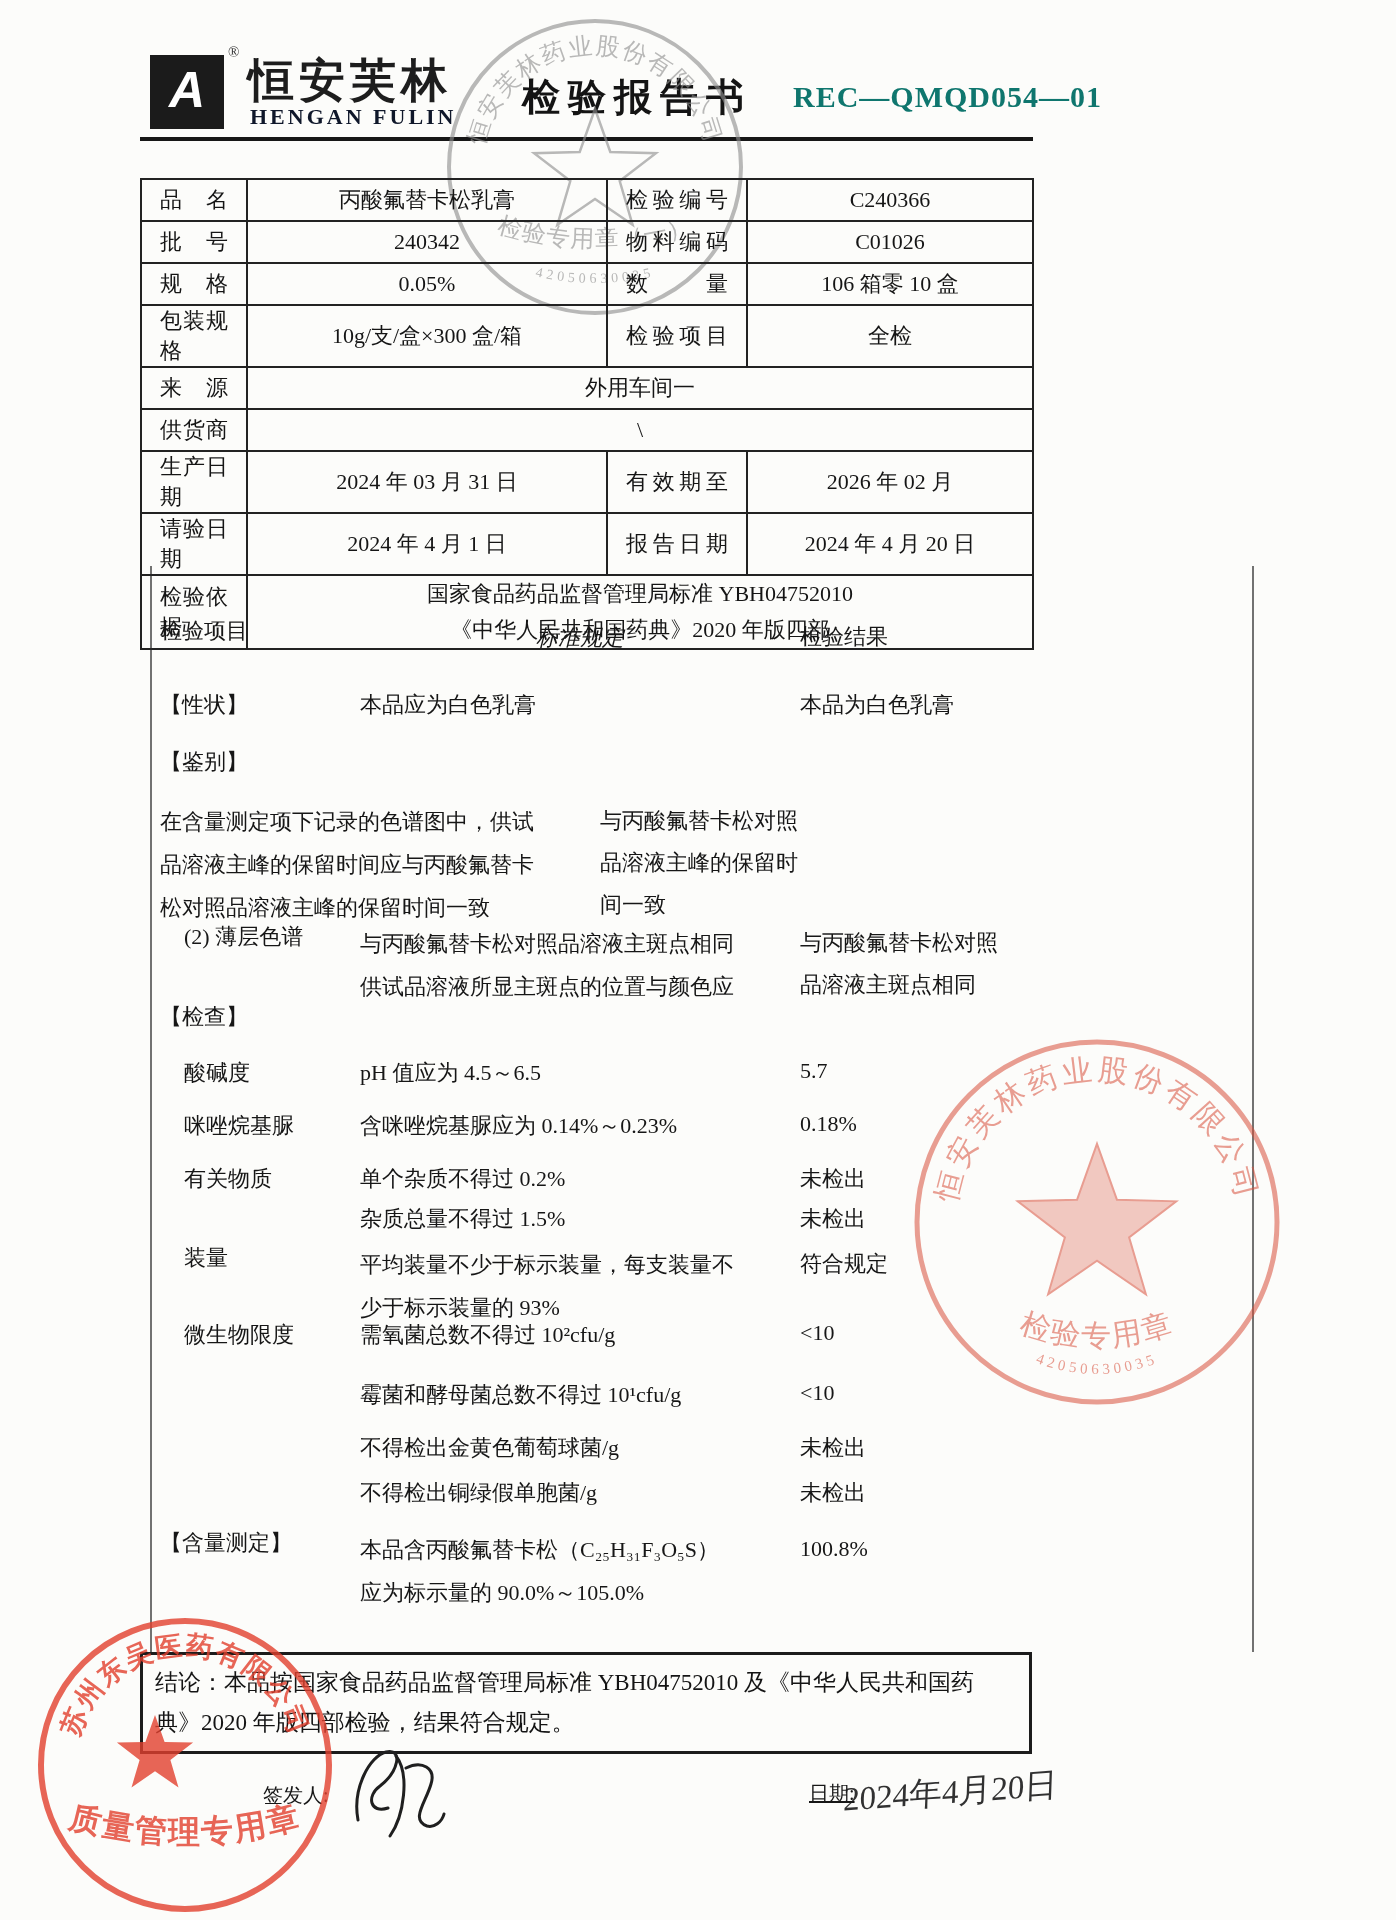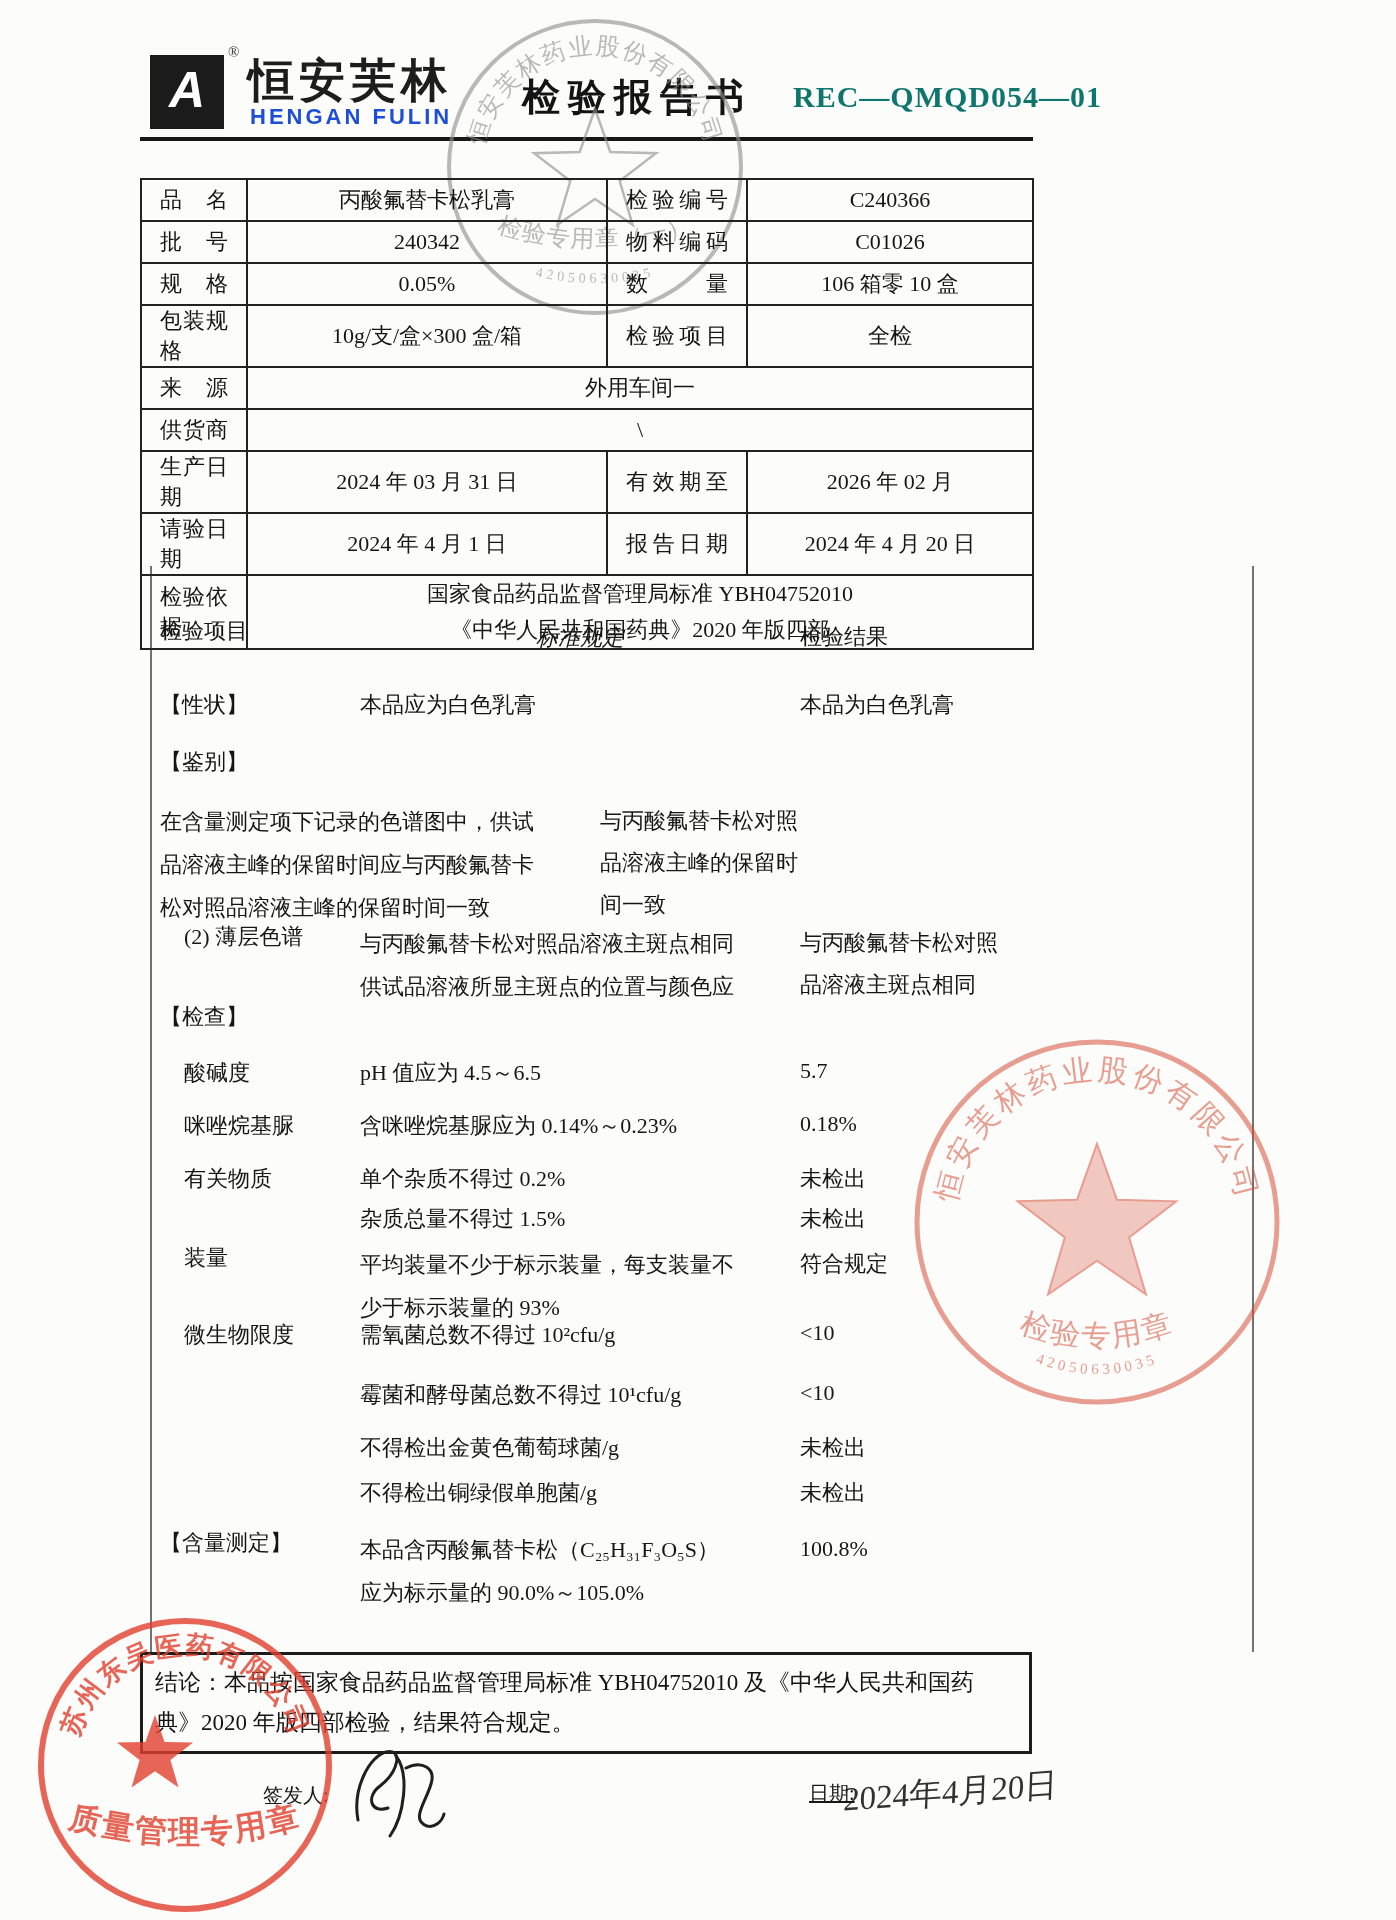--- a/index.html
+++ b/index.html
@@ -7,21 +7,21 @@
         font-family:"Liberation Serif","DejaVu Serif",serif;color:#181818;overflow:hidden;}
   
   .logo-box{position:absolute;left:150px;top:55px;width:74px;height:74px;background:#1b1b1b;
             display:flex;align-items:center;justify-content:center;}
   .logo-box span{color:#fff;font-family:"Liberation Sans","DejaVu Sans",sans-serif;
             font-size:50px;font-weight:bold;font-style:italic;transform:translateY(-2px);}
   .logo-reg{position:absolute;left:228px;top:44px;font-size:15px;color:#333;}
   .logo-cn{position:absolute;left:248px;top:50px;font-size:46px;font-weight:bold;letter-spacing:5px;
            font-family:"Liberation Sans","DejaVu Sans",sans-serif;color:#1d1d1d;}
   .logo-en{position:absolute;left:250px;top:104px;font-size:22px;font-weight:bold;letter-spacing:3px;
-           font-family:Liberation Sans, sans-serif;color:#1d4ed8;}
+           font-family:Liberation Serif, serif;color:#0f172a;}
   .doc-title{position:absolute;left:497px;top:72px;width:280px;text-align:center;
              font-size:38px;font-weight:bold;letter-spacing:8px;color:#141414;}
   .doc-code{position:absolute;left:793px;top:80px;font-size:30px;font-weight:bold;letter-spacing:1px;color:#0f766e;}
   .head-rule{position:absolute;left:140px;top:137px;width:893px;height:4px;background:#171717;}
   
   table.info{position:absolute;left:140px;top:178px;width:892px;border-collapse:collapse;table-layout:fixed;}
   table.info td{border:2px solid #222;font-size:22px;height:40px;padding:0 8px;text-align:center;
                 color:#151515;overflow:hidden;}
   table.info td.lbl{text-align:justify;text-align-last:justify;padding:0 18px;}
   td.spanv{text-align:left;}

